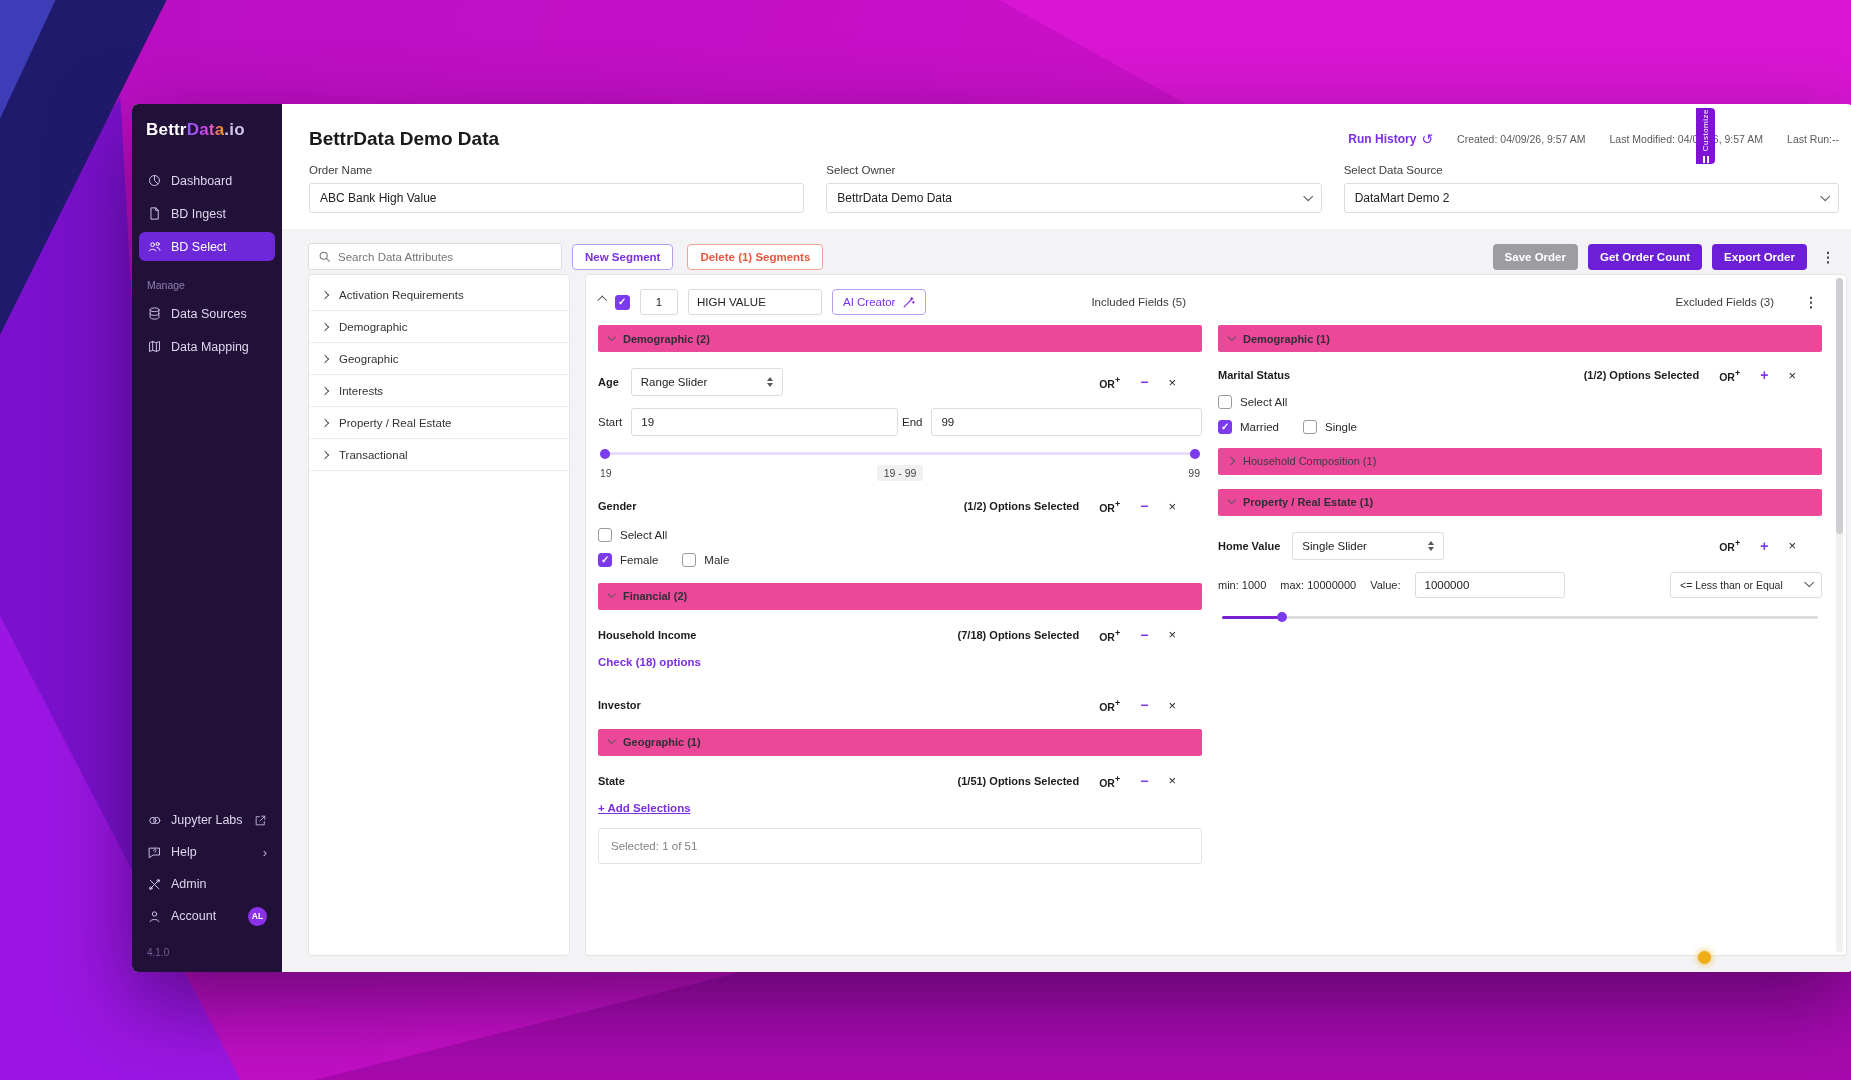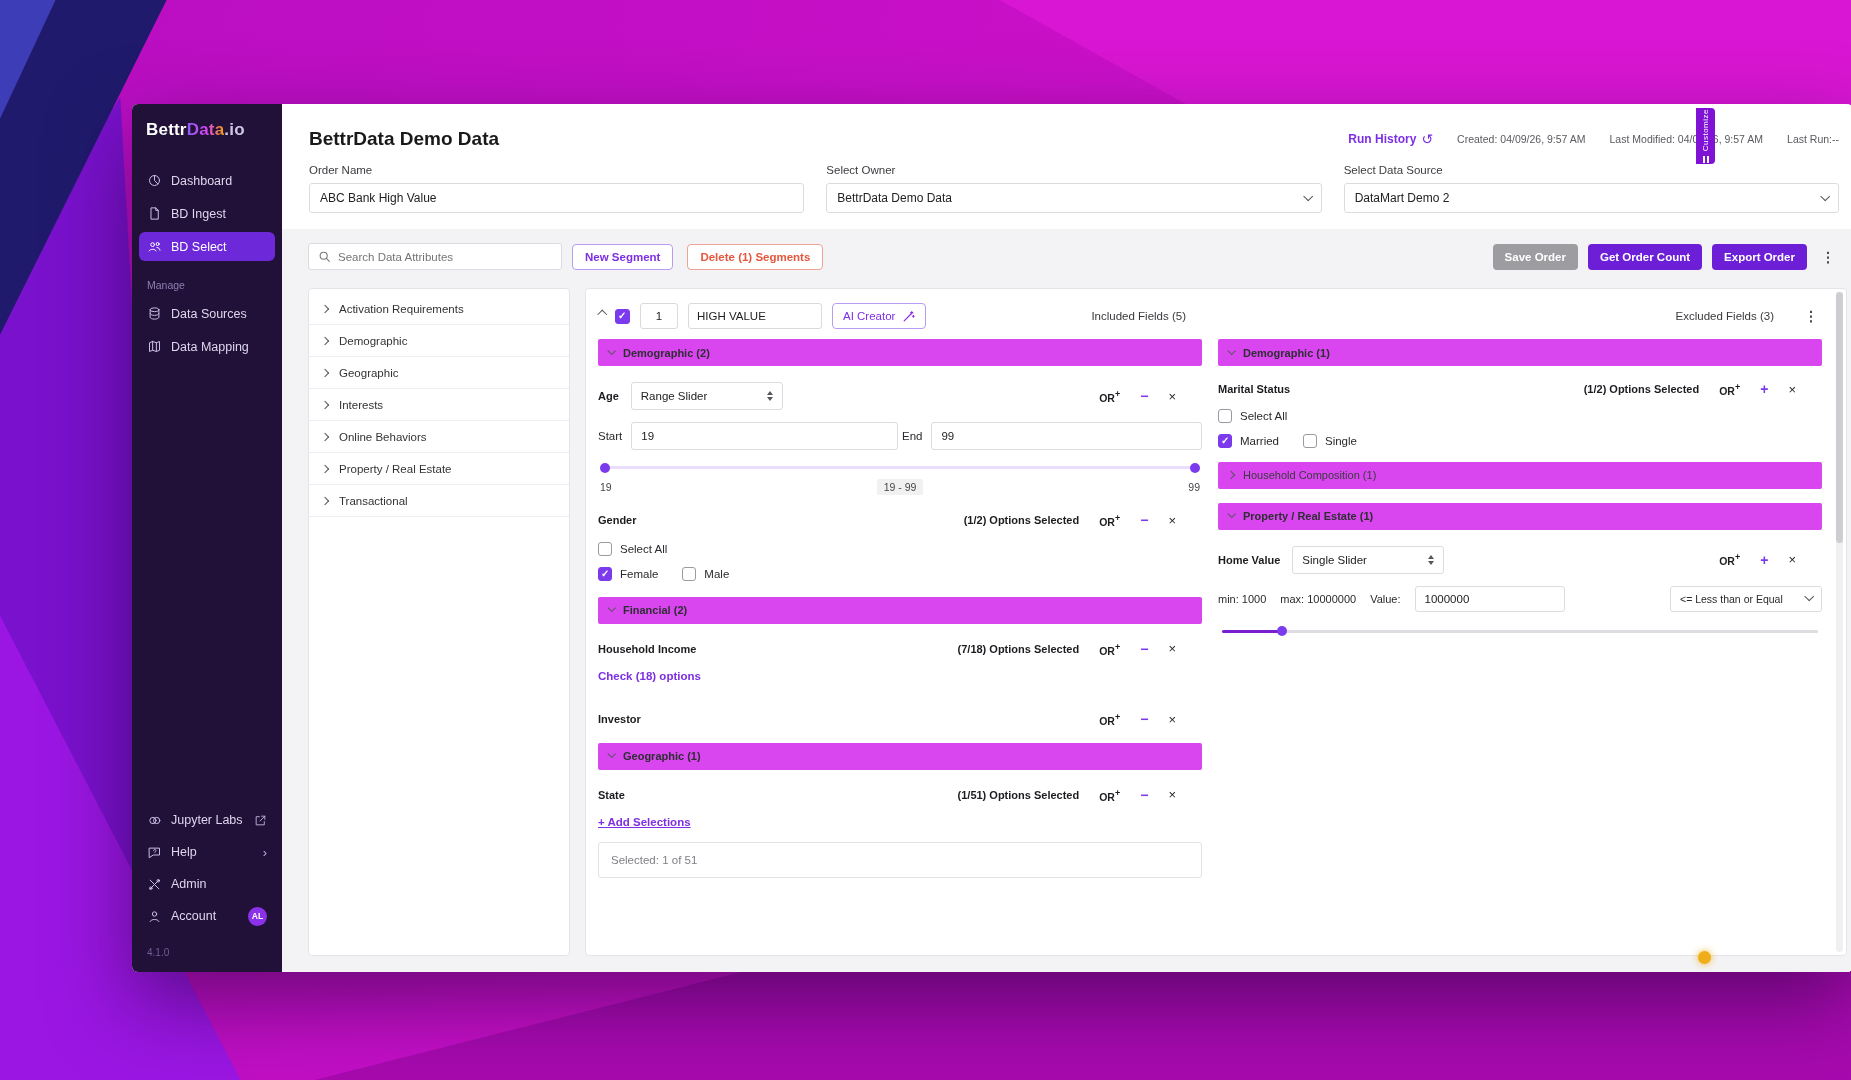--- a/index.html
+++ b/index.html
@@ -90,21 +90,21 @@
   .search-box { width:254px; height:27px; background:#fff; border:1px solid #dcdce0; border-radius:3px; display:flex; align-items:center; gap:7px; padding:0 9px; }
   .search-box input { border:0; outline:0; flex:1; font-size:11.5px; color:#333; font-family:"Liberation Sans", sans-serif; background:transparent; }
   .btn { height:26px; border-radius:4px; font-size:11.5px; font-weight:700; padding:0 12px; display:inline-flex; align-items:center; cursor:pointer; border:0; white-space:nowrap; font-family:"Liberation Sans", sans-serif; }
   .btn-outline-purple { background:#fff; border:1px solid #b79df2; color:#7c2fe3; }
   .btn-outline-danger { background:#fff; border:1px solid #eda396; color:#e4573d; margin-left:4px; }
   .btn-gray   { background:#9d9da1; color:#fff; }
   .btn-purple { background:#6d1fd8; color:#fff; }
   .spacer { flex:1; }
   .kebab { color:#4a4a50; font-size:14px; font-weight:700; padding:0 4px; cursor:pointer; background:none; border:0; line-height:1; }
 
-  .content { display:flex; gap:15px; margin-top:18px; flex:1; padding-bottom:16px; min-height:0; }
+  .content { display:flex; gap:15px; margin-top:4px; flex:1; padding-bottom:16px; min-height:0; }
   .attr-card { width:262px; background:#fff; border:1px solid #e4e4e8; border-radius:4px; padding:4px 0; flex-shrink:0; }
   .attr-item { height:32px; display:flex; align-items:center; gap:11px; padding:0 13px; border-bottom:1px solid #ededf0; font-size:11.5px; color:#333; cursor:pointer; }
   .attr-item .chev { width:6px; height:6px; }
 
   .seg-card { flex:1; background:#fff; border:1px solid #e4e4e8; border-radius:4px; position:relative; padding:10px 24px 10px 12px; min-width:0; }
   .sb { position:absolute; top:3px; bottom:3px; right:3px; width:7px; background:#f0f0f1; border-radius:4px; }
   .sb .thumb { position:absolute; top:0; width:7px; height:38%; background:#cdcdd2; border-radius:4px; }
 
   .seg-head { display:flex; align-items:center; height:34px; margin-bottom:6px; }
   .half { flex:1; display:flex; align-items:center; gap:10px; min-width:0; }
@@ -113,21 +113,21 @@
   .cb.checked { background:#7c3aed; border-color:#7c3aed; }
   .cb.checked::after { content:"✓"; color:#fff; font-size:10px; font-weight:700; position:absolute; left:2px; top:0px; }
   .cb.small { width:14px; height:14px; }
   .numbox { width:38px; height:26px; border:1px solid #d9d9de; border-radius:3px; text-align:center; font-size:11.5px; color:#222; font-family:"Liberation Sans", sans-serif; }
   .nameinput { width:134px; height:26px; border:1px solid #d9d9de; border-radius:3px; padding:0 8px; font-size:11.5px; color:#222; outline:none; font-family:"Liberation Sans", sans-serif; }
   .ai-btn { height:26px; border:1px solid #b79df2; border-radius:4px; background:#fff; color:#7c2fe3; font-size:11.5px; font-weight:400; display:inline-flex; align-items:center; gap:7px; padding:0 10px; cursor:pointer; }
   .fields-caption { font-size:11.5px; color:#3a3a3e; margin-right:16px; white-space:nowrap; }
 
   .seg-cols { display:flex; gap:16px; align-items:flex-start; }
   .col { flex:1; min-width:0; }
-  .band { height:27px; background:#d946ef; border-radius:2px; display:flex; align-items:center; gap:9px; padding:0 10px; font-size:11px; font-weight:700; color:#2e2e33; cursor:pointer; }
+  .band { height:27px; background:#ec4899; border-radius:2px; display:flex; align-items:center; gap:9px; padding:0 10px; font-size:11px; font-weight:700; color:#2e2e33; cursor:pointer; }
   .band .chev { width:6px; height:6px; }
   .band.sub { font-weight:400; color:#3a3a3e; margin-top:14px; }
 
   .frow { display:flex; align-items:center; }
   .flab { font-size:11px; font-weight:700; color:#1c1c20; white-space:nowrap; }
   .cluster { margin-left:auto; display:flex; align-items:center; gap:20px; padding-right:26px; }
   .selcount { font-size:11px; font-weight:700; color:#1c1c20; white-space:nowrap; }
   .orplus { font-size:10.5px; font-weight:700; color:#1c1c20; cursor:pointer; }
   .orplus sup { font-size:9px; }
   .act-minus { color:#7c3aed; font-size:14px; font-weight:700; cursor:pointer; background:none; border:0; line-height:1; }
@@ -345,24 +345,20 @@
           <div class="attr-item">
               <span class="chev right"></span>
               <span>Geographic</span>
             </div>
           <div class="attr-item">
               <span class="chev right"></span>
               <span>Interests</span>
             </div>
           <div class="attr-item">
               <span class="chev right"></span>
-              <span>Online Behaviors</span>
-            </div>
-          <div class="attr-item">
-              <span class="chev right"></span>
               <span>Property / Real Estate</span>
             </div>
           <div class="attr-item">
               <span class="chev right"></span>
               <span>Transactional</span>
             </div>
         </div>
 
         <div class="seg-card">
 

